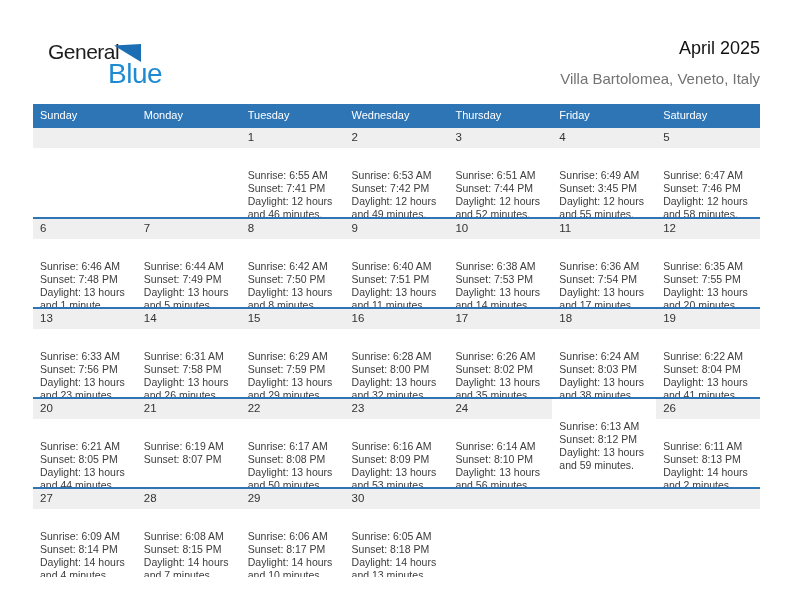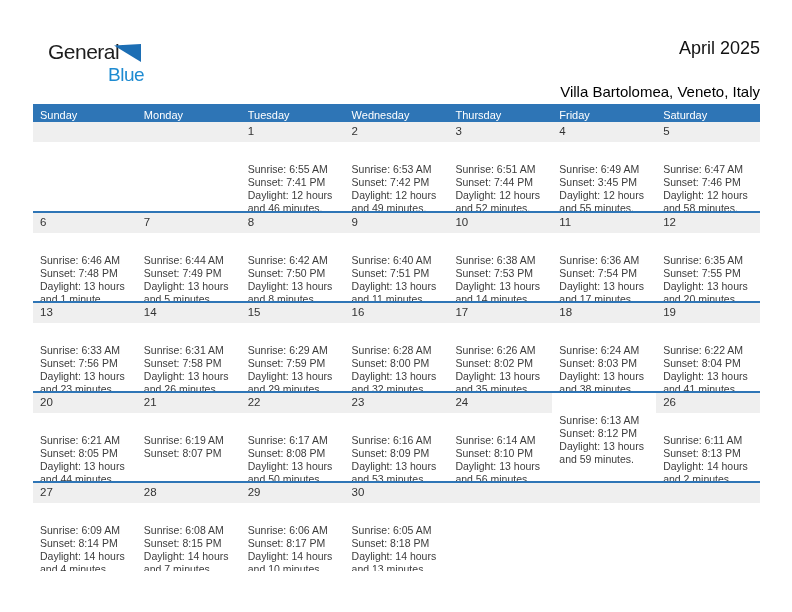--- a/index.html
+++ b/index.html
@@ -17,34 +17,35 @@
   .logo-general {
     position: absolute; left: 0; top: 0;
     font-size: 21px; letter-spacing: -0.5px; color: #1d1d1d;
   }
   .logo-triangle {
     position: absolute; left: 66px; top: 4px; width: 27px; height: 18px;
     background: var(--tri-blue, #1c6eb4);
     clip-path: polygon(0 8%, 100% 0, 100% 100%);
   }
   .logo-blue {
-    position: absolute; left: 60px; top: 24px;
-    font-size: 19px; letter-spacing: -0.5px; color: var(--logo-blue, #1e8bd1);
+    position: absolute; left: 60px; top: 18px;
+    font-size: 28px; letter-spacing: -0.5px; color: var(--logo-blue, #1e8bd1);
   }
 
   
   .title-block { position: absolute; right: 32px; top: 38px; text-align: right; }
   .title { font-size: 18px; color: #111; }
-  .subtitle { font-size: 15px; color: #000000; margin-top: 24px; }
+  .subtitle { font-size: 15px; color: #737373; margin-top: 11px; }
 
   
   .calendar { position: absolute; left: 33px; top: 104px; width: 727px; }
   .weekday-row {
-    display: flex; height: 18px;
+    display: flex; height: 24px;
     background: var(--accent, #2e75b6);
+    justify-content: flex-end;
   }
   .wd {
     flex: 1; color: #ffffff; font-size: 11px;
     padding: 5px 0 0 7px; overflow: hidden; white-space: nowrap;
   }
   .week { display: flex; height: 89px; }
   .week + .week { border-top: 2px solid var(--accent, #2e75b6); height: 90px; }
   .cell { flex: 1; overflow: hidden; }
   .num {
     height: 20px; background: var(--band, #efefef);

